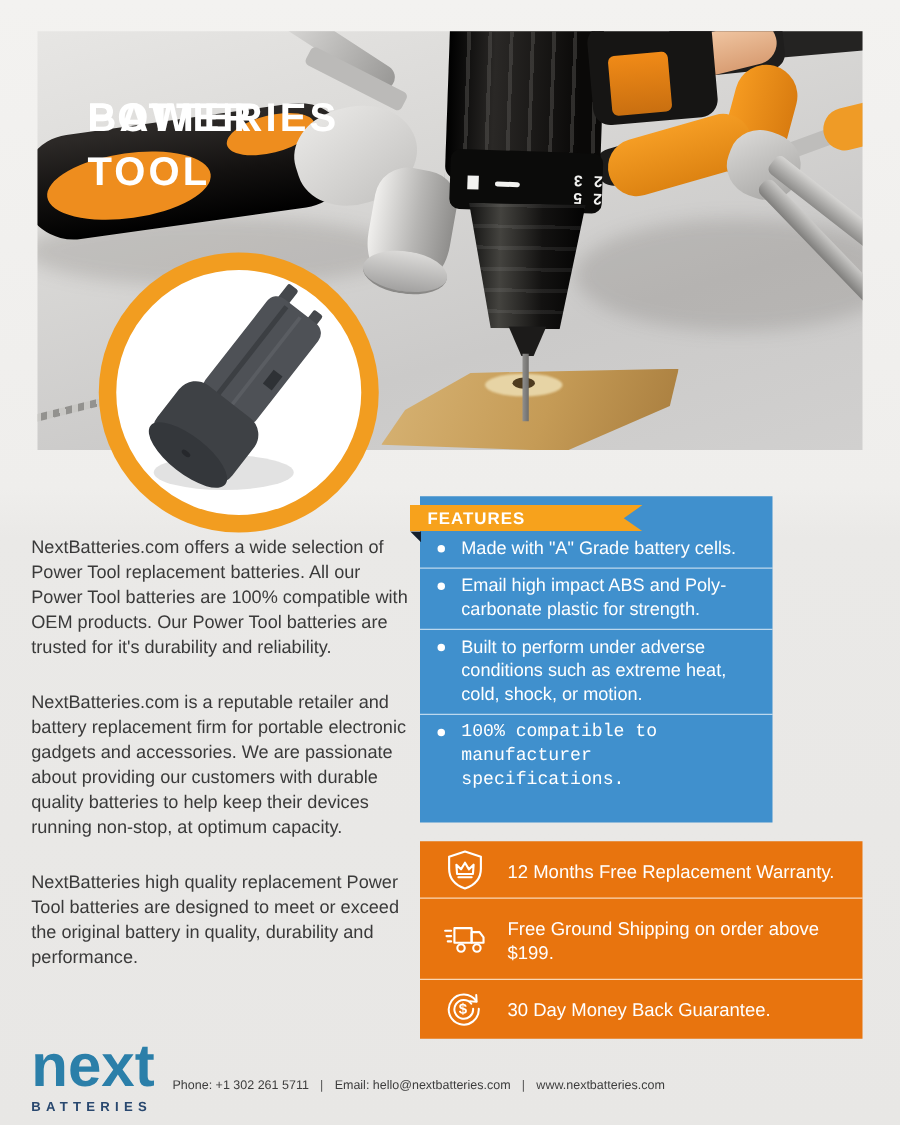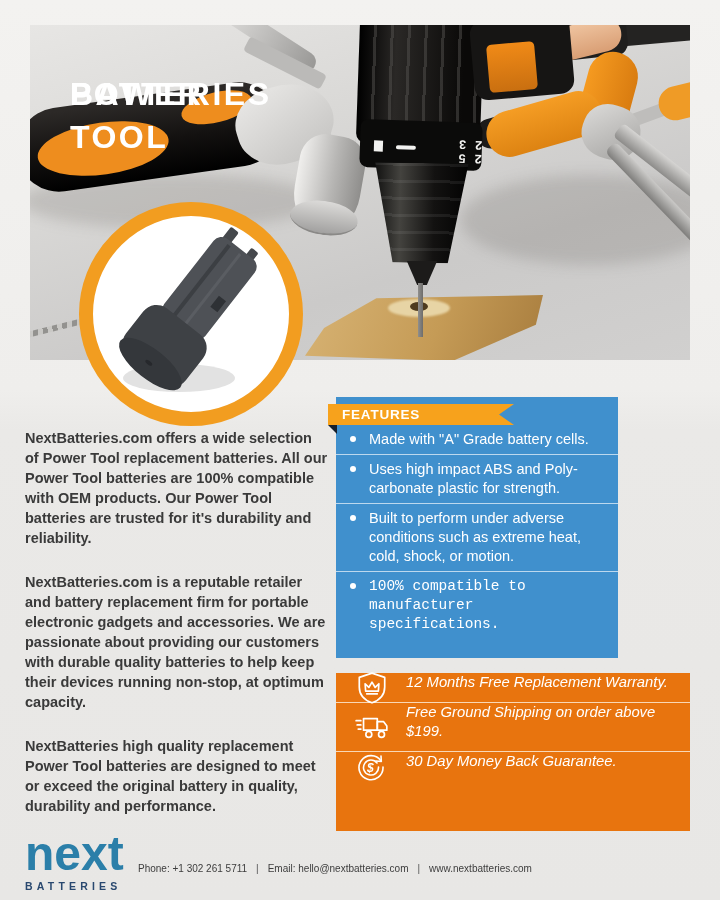--- a/index.html
+++ b/index.html
@@ -74,40 +74,40 @@
   .plier2-handle { left:628px; top:56px; width:78px; height:34px; border-radius:17px; transform:rotate(-14deg); background:#ef9b26; }
   .plier2-jaw { left:580px; top:86px; width:62px; height:13px; border-radius:6px; transform:rotate(-20deg); background:#bebdbb; }
   .hero-title { position:absolute; left:40px; top:48px; z-index:30; color:#ffffff; font-weight:bold;
                 font-size:32px; letter-spacing:2.5px; line-height:1.34; }
 
   
   .product-circle { position:absolute; left:79px; top:202px; width:224px; height:224px; border-radius:50%;
                     background:#ffffff; border:14px solid #f29d20; z-index:40; overflow:hidden; }
 
   
-  .intro { position:absolute; left:25px; top:428px; width:303px; color:#3a3a3a; font-size:14.5px; line-height:20px;font-weight:bold; }
+  .intro { position:absolute; left:25px; top:428px; width:303px; color:#3a3a3a; font-size:14.5px; line-height:20px; }
   .intro p + p { margin-top:24px; }
 
   
   .features-box { position:absolute; left:336px; top:397px; width:282px; height:261px; background:#4090cd; }
   .ribbon { position:absolute; left:-8px; top:7px; width:186px; height:21px; background:#f7a21c; z-index:2;
             color:#fff; font-size:13.5px; font-weight:bold; letter-spacing:.8px; line-height:21px; padding-left:14px;
             clip-path:polygon(0 0,100% 0,calc(100% - 15px) 50%,100% 100%,0 100%); }
   .ribbon-fold { position:absolute; left:-8px; top:28px; width:9px; height:9px; background:#15202e;
                  clip-path:polygon(0 0,100% 0,100% 100%); }
   .feature-list { list-style:none; position:absolute; left:0; right:0; top:28px; }
   .feature-list li { position:relative; padding:5px 12px 5px 33px; color:#fff; font-size:14.5px; line-height:19px;
                      border-bottom:1px solid rgba(255,255,255,.65); }
   .feature-list li:last-child { border-bottom:none;font-family:Liberation Mono, monospace; }
   .bullet { position:absolute; left:14px; top:11px; width:6px; height:6px; border-radius:50%; background:#fff; }
 
   
   .benefits-box { position:absolute; left:336px; top:673px; width:354px; height:158px; background:#e8740e; }
-  .benefit { position:relative; padding:0 12px 10px 70px; color:#fff; font-size:14.8px; line-height:19px;
-             border-bottom:1px solid rgba(255,248,238,.75);font-style:italic; }
+  .benefit { position:relative; padding:16px 12px 10px 70px; color:#fff; font-size:14.8px; line-height:19px;
+             border-bottom:1px solid rgba(255,248,238,.75); }
   .benefit:last-child { border-bottom:none; }
   .benefit svg { position:absolute; left:18px; top:50%; transform:translateY(-50%); }
 
   
   .footer-logo { position:absolute; left:25px; top:831px; }
   .logo-next { color:#2b7fa9; font-size:48px; font-weight:600; line-height:.95; }
   .logo-batteries { color:#29486f; font-size:10.5px; font-weight:bold; letter-spacing:4.2px; margin-top:3px; }
   .footer-contact { position:absolute; left:138px; top:863px; font-size:10px; color:#3d3d3d; white-space:nowrap; }
   .footer-contact .sep { margin:0 9px; color:#555; }
 </style>
@@ -195,21 +195,21 @@
     <p>NextBatteries high quality replacement Power Tool batteries are designed to meet or exceed the original battery in quality, durability and performance.</p>
   </div>
 
   <div class="features-box">
     <div class="ribbon">
       <span>FEATURES</span>
     </div>
     <div class="ribbon-fold"></div>
     <ul class="feature-list">
       <li><span class="bullet"></span><span>Made with "A" Grade battery cells.</span></li>
-      <li><span class="bullet"></span><span>Uses high impact ABS and Poly-carbonate plastic for strength.</span></li>
+      <li><span class="bullet"></span><span>Email high impact ABS and Poly-carbonate plastic for strength.</span></li>
       <li><span class="bullet"></span><span>Built to perform under adverse conditions such as extreme heat, cold, shock, or motion.</span></li>
       <li><span class="bullet"></span><span>100% compatible to manufacturer specifications.</span></li>
     </ul>
   </div>
 
   <div class="benefits-box">
     <div class="benefit">
       <svg width="36" height="36" viewBox="0 0 34 34" fill="none" stroke="#ffffff" stroke-width="1.6" stroke-linecap="round" stroke-linejoin="round">
         <path d="M17 3 L29 7 V16 C29 24 24 28.5 17 31 C10 28.5 5 24 5 16 V7 Z"></path>
         <path d="M11 20 L10.5 13 L14 16.5 L17 11.5 L20 16.5 L23.5 13 L23 20 Z"></path>

